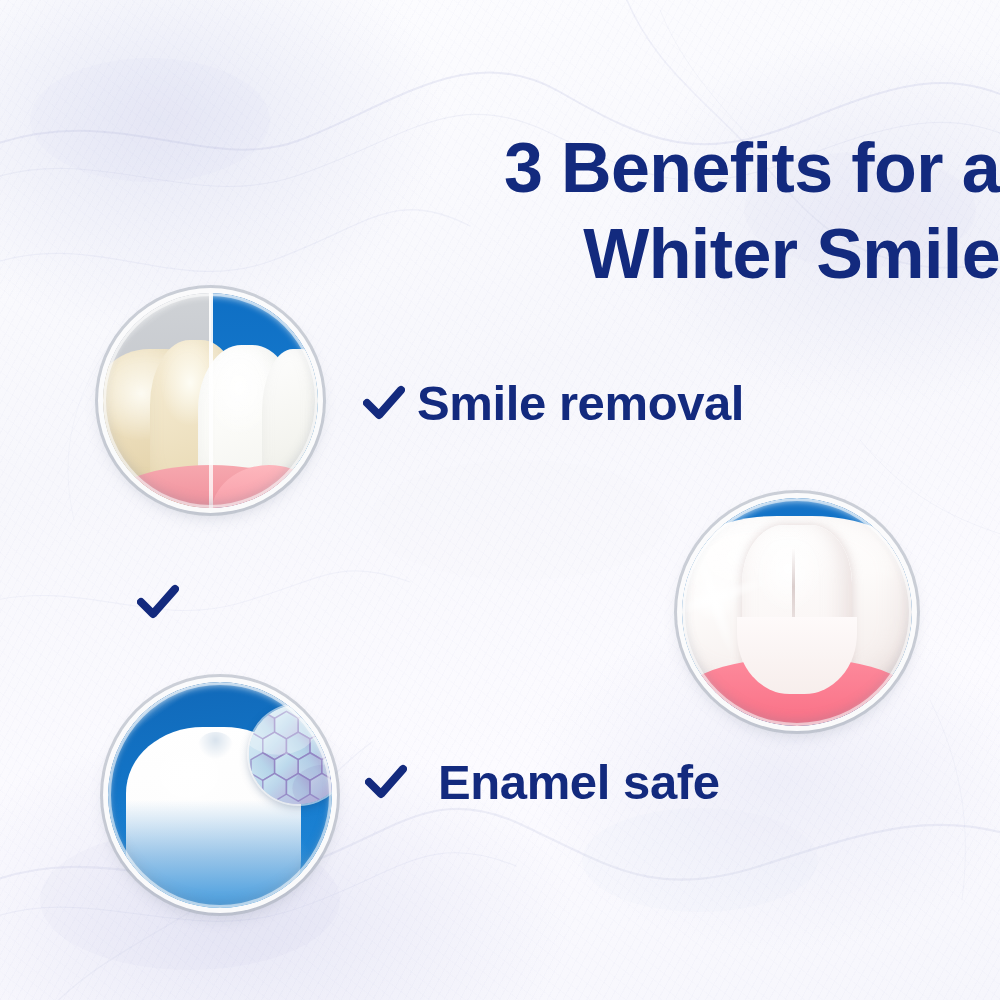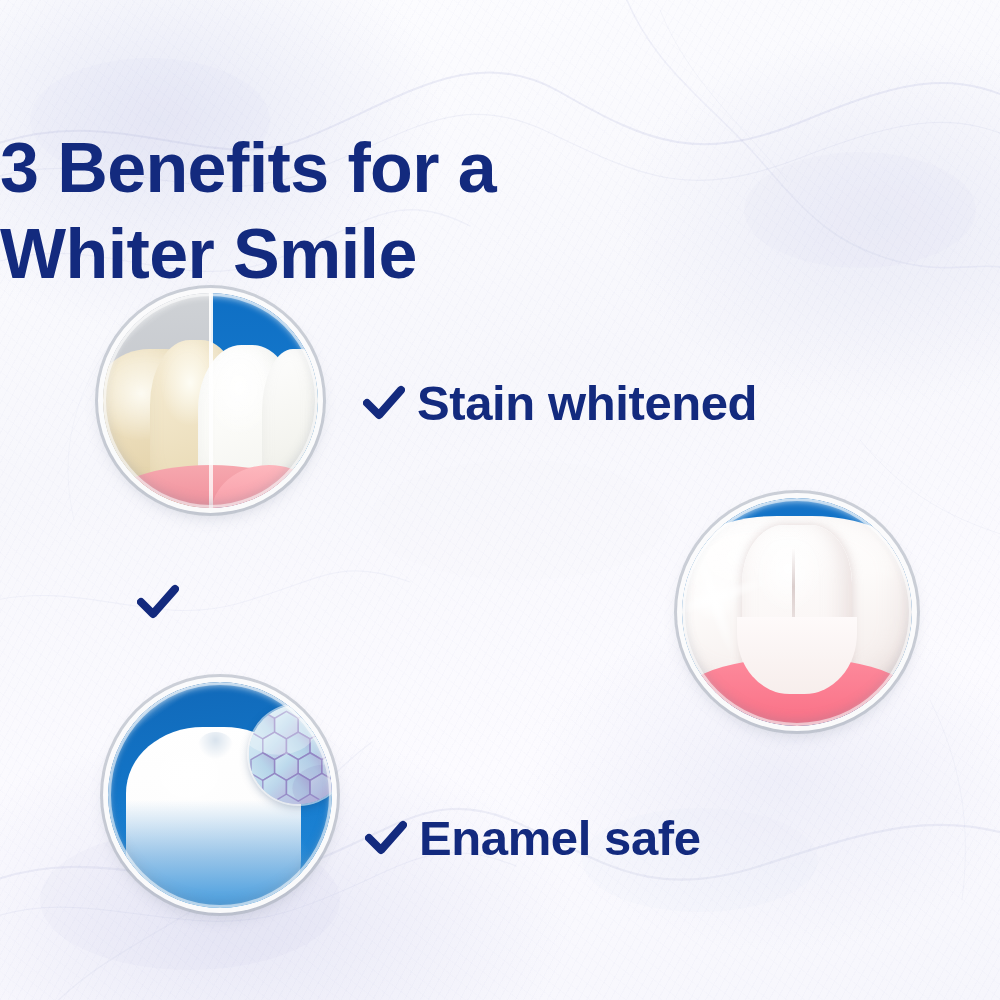--- a/index.html
+++ b/index.html
@@ -46,21 +46,21 @@
       repeating-linear-gradient(38deg, rgba(196,200,228,0.04) 0px, rgba(196,200,228,0.04) 1px, rgba(255,255,255,0) 1px, rgba(255,255,255,0) 11px);
     mix-blend-mode: multiply;
   }
 
   
   .title {
     position: absolute;
     left: 0;
     right: 0;
     top: 78px;
-    text-align: left;
+    text-align: right;
     color: #132a7e;
     font-size: 70px;
     font-weight: bold;
     line-height: 86px;
     letter-spacing: -0.6px;
     white-space: pre-line;
   }
 
   
   .benefit {
@@ -409,21 +409,21 @@
         <div class="d1-divider"></div>
       </div>
       <div class="rim"></div>
       <span class="sr-only">Split before-and-after circle: stained yellow teeth on a grey background beside whitened teeth on a blue background</span>
     </div>
 
     <div class="label-wrap" style="left:363px; top:377px;">
       <svg class="check" viewBox="0 0 42 42" aria-hidden="true">
         <path d="M4 21 L16 33 L38 8" fill="none" stroke="#132a7e" stroke-width="8" stroke-linecap="round" stroke-linejoin="round"></path>
       </svg>
-      <span class="label">Stain whitened</span>
+      <span class="label">Smile removal</span>
     </div>
   </div>
 
   <div class="benefit">
 
     <div class="disc" style="left:682px; top:498px; width:230px; height:228px;">
       <div class="disc-inner">
         <div class="d2-bg"></div>
         <div class="d2-teeth"></div>
         <div class="d2-tooth-mid"></div>
@@ -488,21 +488,21 @@
             </g>
             <ellipse cx="30" cy="24" rx="38" ry="26" fill="#ffffff" fill-opacity="0.30"></ellipse>
             <ellipse cx="78" cy="84" rx="34" ry="24" fill="#7f6fb8" fill-opacity="0.12"></ellipse>
           </svg>
         </div>
       </div>
       <div class="rim"></div>
       <span class="sr-only">Circle showing a white tooth on a blue background with a magnified honeycomb enamel structure inset</span>
     </div>
 
-    <div class="label-wrap" style="left:365px; top:812px;">
+    <div class="label-wrap" style="left:365px; top:756px;gap:19px;">
       <svg class="check" viewBox="0 0 42 42" aria-hidden="true">
         <path d="M4 21 L16 33 L38 8" fill="none" stroke="#132a7e" stroke-width="8" stroke-linecap="round" stroke-linejoin="round"></path>
       </svg>
       <span class="label">Enamel safe</span>
     </div>
   </div>
 
 </div>
 
 </body></html>

